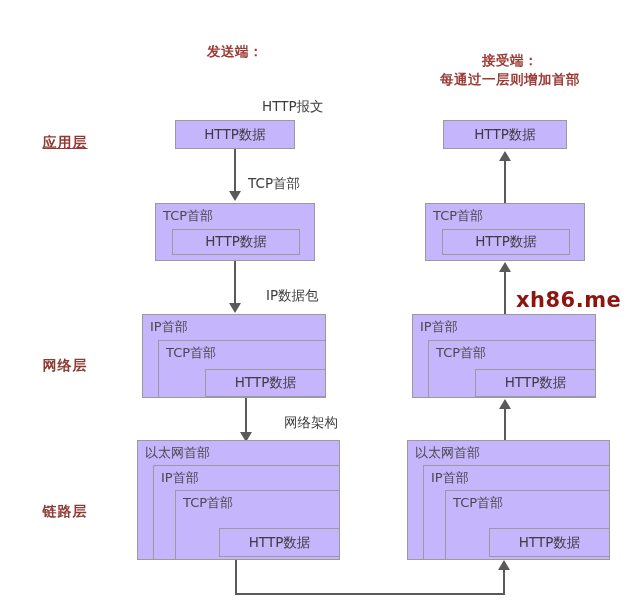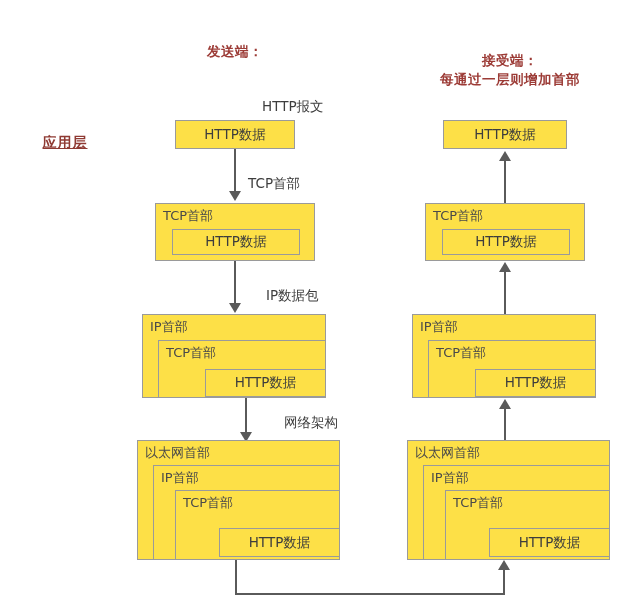--- a/index.html
+++ b/index.html
@@ -38,21 +38,21 @@
     font-size: 14px;
     color: #8f3a33;
     letter-spacing: 1px;
     width: 110px;
     text-align: center;
   }
   
   .box {
     position: absolute;
     border: 1px solid #9a9a9a;
-    background: #fde047;
+    background: #c4b5fd;
     box-sizing: border-box;
   }
   .box .cap {
     position: absolute;
     left: 7px;
     top: 3px;
     font-size: 13px;
     color: #4a4a4a;
     white-space: nowrap;
   }
@@ -112,20 +112,22 @@
   <div class="col-header" style="left:130px; top:42px; width:210px;">
     <span>发送端：</span>
   </div>
 
   <div class="col-header" style="left:400px; top:52px; width:220px;font-family:Liberation Mono, monospace;">
     <span>接受端：</span>
     <span class="l2">每通过一层则增加首部</span>
   </div>
 
   <div class="layer-label" style="left:10px; top:134px;text-decoration:underline;">应用层</div>
+  <div class="layer-label" style="left:10px; top:357px;">网络层</div>
+  <div class="layer-label" style="left:10px; top:503px;">链路层</div>
 
   <div class="flow-label" style="left:262px; top:98px;">HTTP报文</div>
 
   <div class="box center-label" style="left:175px; top:120px; width:120px; height:29px;">
     <span>HTTP数据</span>
   </div>
 
   <div class="vline" style="left:234px; top:149px; height:48px;"></div>
   <div class="arrow-down" style="left:229px; top:191px;"></div>
   <div class="flow-label" style="left:248px; top:175px;">TCP首部</div>
@@ -178,20 +180,21 @@
   <div class="box" style="left:425px; top:203px; width:160px; height:58px;">
     <span class="cap">TCP首部</span>
   </div>
   <div class="box center-label" style="left:442px; top:229px; width:128px; height:26px;">
     <span>HTTP数据</span>
   </div>
 
   <div class="vline" style="left:504px; top:272px; height:42px;"></div>
   <div class="arrow-up" style="left:499px; top:262px;"></div>
 
+  <div class="watermark" style="left:516px; top:288px;">xh86.me</div>
 
   <div class="box" style="left:412px; top:314px; width:184px; height:84px;">
     <span class="cap">IP首部</span>
   </div>
   <div class="box" style="left:428px; top:340px; width:168px; height:58px;">
     <span class="cap">TCP首部</span>
   </div>
   <div class="box center-label" style="left:475px; top:369px; width:121px; height:28px;">
     <span>HTTP数据</span>
   </div>

